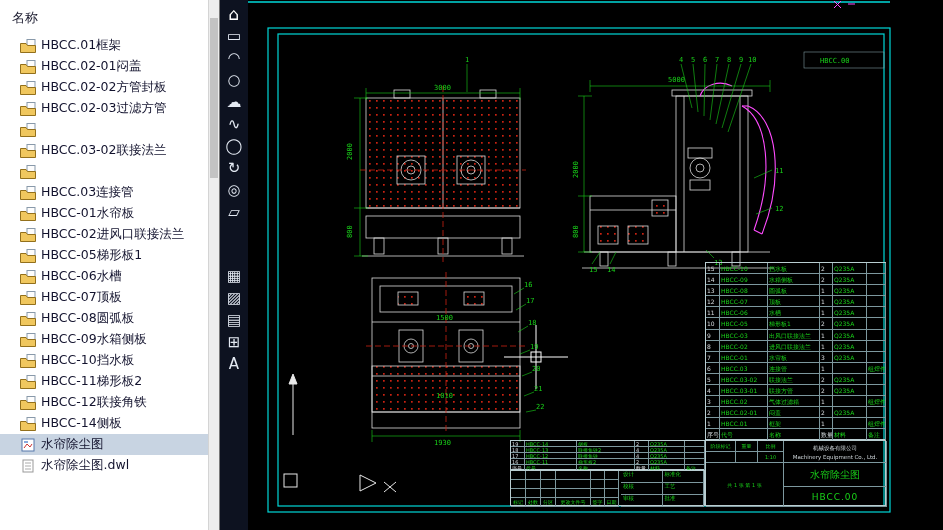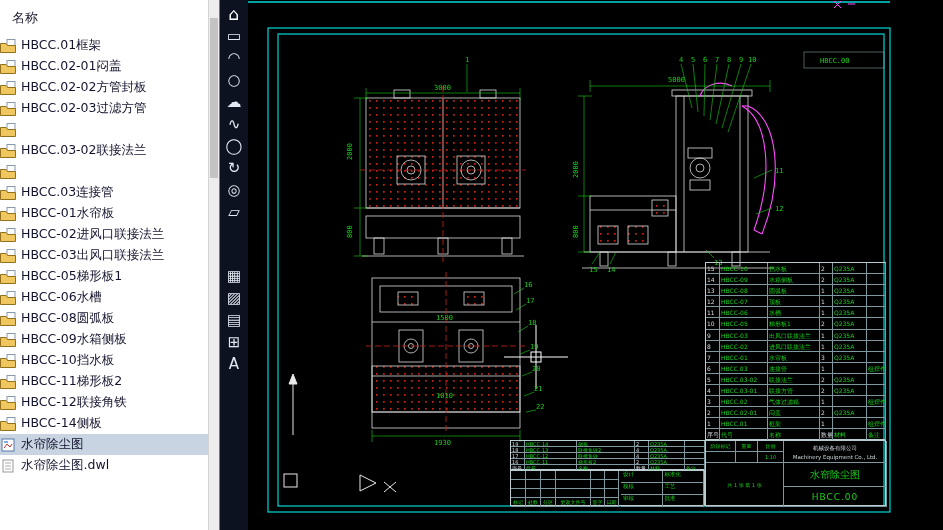--- a/index.html
+++ b/index.html
@@ -3,21 +3,21 @@
 <meta charset="utf-8">
 <style>
 *{box-sizing:border-box;margin:0;padding:0}
 html,body{width:943px;height:530px;overflow:hidden;background:#000;font-family:"DejaVu Sans","Liberation Sans",sans-serif}
 .app{position:absolute;inset:0;width:943px;height:450px}
 
 
 .sidebar{position:absolute;left:0;top:0;width:220px;height:530px;background:#fff;border-right:1px solid #777}
 .sidebar-header{height:34px;padding:9px 0 0 12px;font-size:13px;color:#1a1a2e}
 .file-list{position:absolute;top:35px;left:0;right:11px;bottom:0;overflow:hidden}
-.file-item{display:flex;align-items:center;height:21px;gap:5px;font-size:12.5px;color:#13132e;white-space:nowrap;cursor:default}
+.file-item{display:flex;align-items:center;height:21px;padding-left:20px;gap:5px;font-size:12.5px;color:#13132e;white-space:nowrap;cursor:default}
 .file-item.selected{background:#c8d4e2}
 .ficon{flex:0 0 auto}
 .scrollbar{position:absolute;right:0;top:0;width:11px;height:530px;background:#ededed;border-left:1px solid #d4d4d4}
 .scroll-thumb{position:absolute;left:1px;top:18px;width:8px;height:160px;background:#c3c3c3}
 
 
 .toolbar{position:absolute;left:220px;top:0;width:28px;height:530px;background:#0d1220;display:flex;flex-direction:column;align-items:center;padding-top:4px}
 .tool{width:22px;height:20px;color:#e3e9f2;font-size:15px;line-height:20px;text-align:center;margin-bottom:2px;cursor:pointer}
 .tool.home{font-size:17px;color:#fff}
 
@@ -121,35 +121,35 @@
             <rect x="7" y="0.5" width="8" height="8" fill="#fdfdfd" stroke="#8899aa"></rect>
             <path d="M0.5 4.5 h5.5 l1.5 2 h8 v7 h-15 z" fill="#f0c75e" stroke="#93701c"></path>
           </svg>
           <span class="file-label">HBCC-02进风口联接法兰</span>
         </div>
         <div class="file-item">
           <svg class="ficon" width="16" height="14" viewBox="0 0 16 14">
             <rect x="7" y="0.5" width="8" height="8" fill="#fdfdfd" stroke="#8899aa"></rect>
             <path d="M0.5 4.5 h5.5 l1.5 2 h8 v7 h-15 z" fill="#f0c75e" stroke="#93701c"></path>
           </svg>
-          <span class="file-label">HBCC-03出风口联接法兰</span>
-        </div>
-        <div class="file-item">
-          <svg class="ficon" width="16" height="14" viewBox="0 0 16 14">
-            <rect x="7" y="0.5" width="8" height="8" fill="#fdfdfd" stroke="#8899aa"></rect>
-            <path d="M0.5 4.5 h5.5 l1.5 2 h8 v7 h-15 z" fill="#f0c75e" stroke="#93701c"></path>
-          </svg>
           <span class="file-label">HBCC-05梯形板1</span>
         </div>
         <div class="file-item">
           <svg class="ficon" width="16" height="14" viewBox="0 0 16 14">
             <rect x="7" y="0.5" width="8" height="8" fill="#fdfdfd" stroke="#8899aa"></rect>
             <path d="M0.5 4.5 h5.5 l1.5 2 h8 v7 h-15 z" fill="#f0c75e" stroke="#93701c"></path>
           </svg>
           <span class="file-label">HBCC-06水槽</span>
+        </div>
+        <div class="file-item">
+          <svg class="ficon" width="16" height="14" viewBox="0 0 16 14">
+            <rect x="7" y="0.5" width="8" height="8" fill="#fdfdfd" stroke="#8899aa"></rect>
+            <path d="M0.5 4.5 h5.5 l1.5 2 h8 v7 h-15 z" fill="#f0c75e" stroke="#93701c"></path>
+          </svg>
+          <span class="file-label">HBCC-07顶板</span>
         </div>
         <div class="file-item">
           <svg class="ficon" width="16" height="14" viewBox="0 0 16 14">
             <rect x="7" y="0.5" width="8" height="8" fill="#fdfdfd" stroke="#8899aa"></rect>
             <path d="M0.5 4.5 h5.5 l1.5 2 h8 v7 h-15 z" fill="#f0c75e" stroke="#93701c"></path>
           </svg>
           <span class="file-label">HBCC-08圆弧板</span>
         </div>
         <div class="file-item">
           <svg class="ficon" width="16" height="14" viewBox="0 0 16 14">

